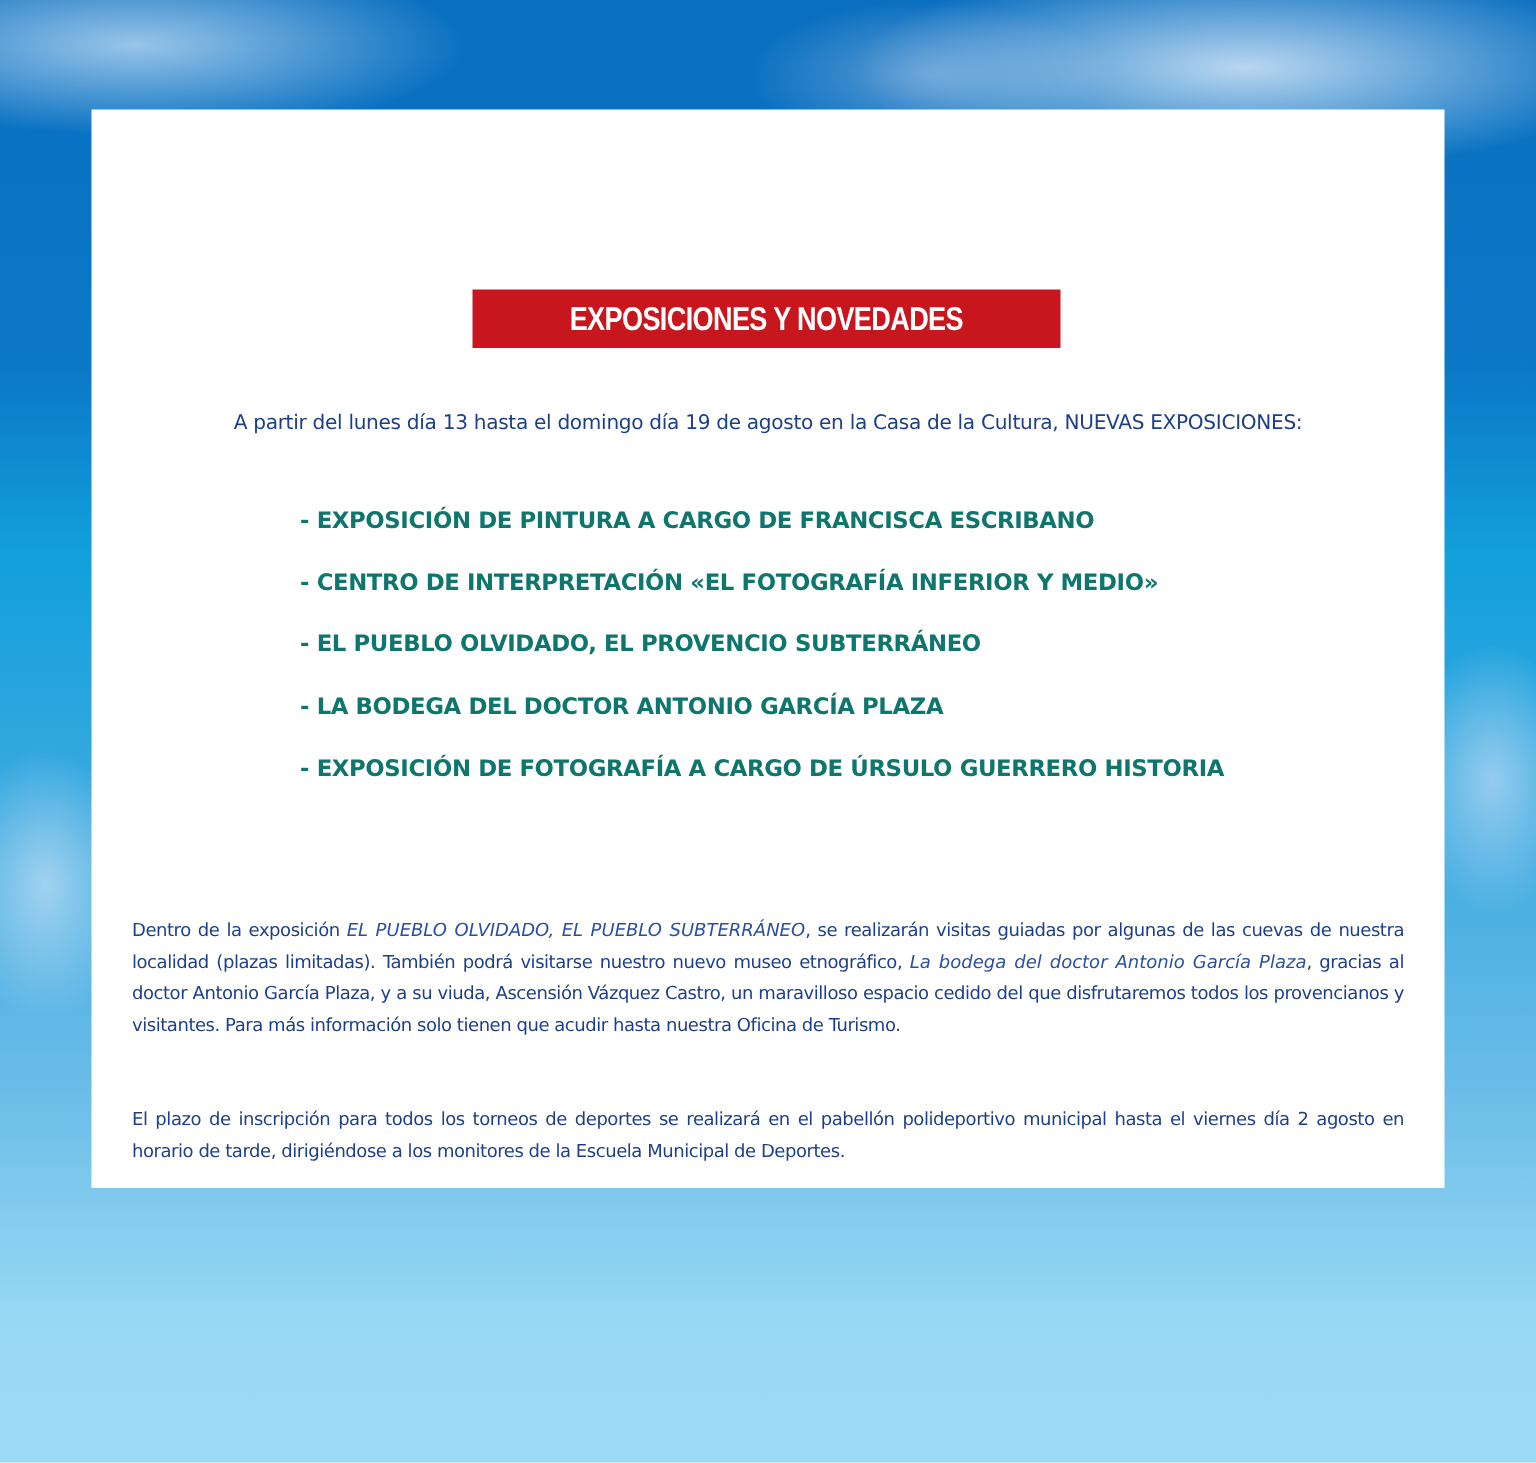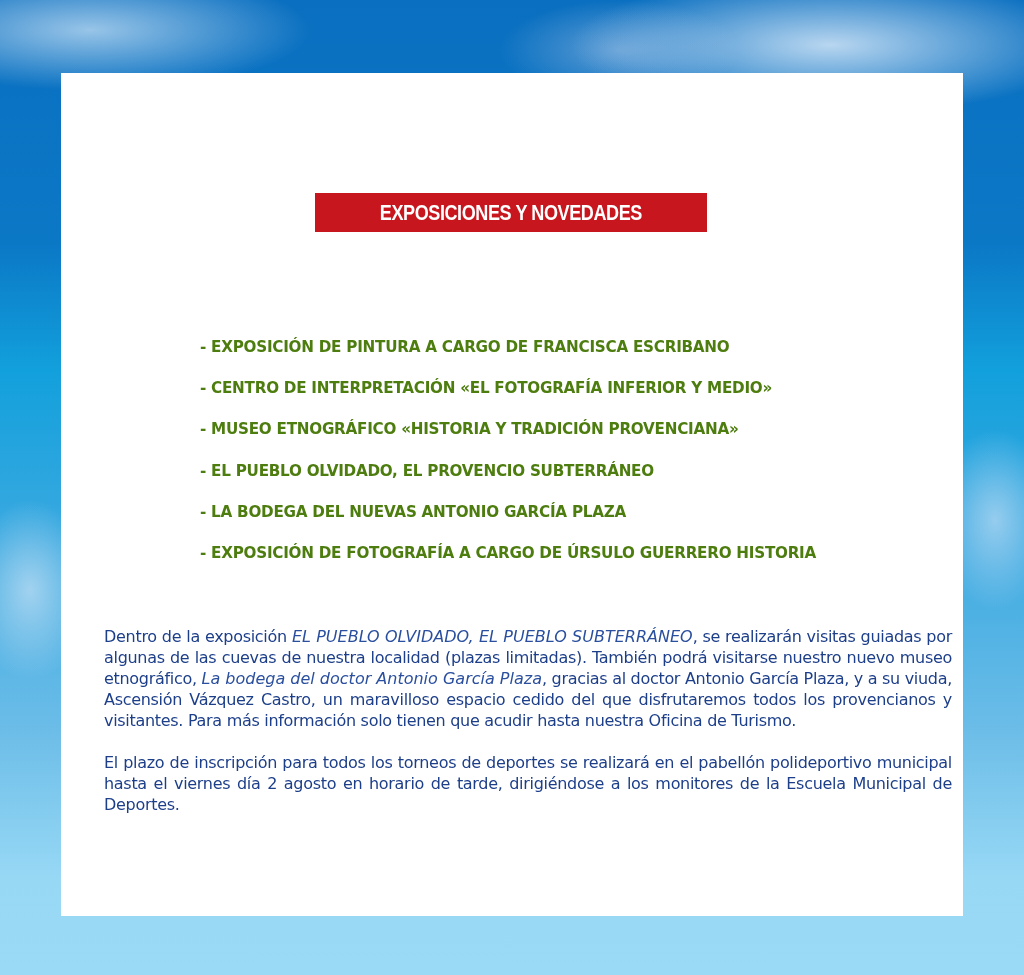--- a/index.html
+++ b/index.html
@@ -18,21 +18,21 @@
         radial-gradient(ellipse 120px 50px at 620px 50px, rgba(150,185,225,0.6), rgba(150,185,225,0) 100%),
         radial-gradient(ellipse 60px 90px at 30px 590px, rgba(200,225,245,0.7), rgba(200,225,245,0) 100%),
         radial-gradient(ellipse 60px 90px at 995px 520px, rgba(190,220,245,0.7), rgba(190,220,245,0) 100%),
         linear-gradient(to bottom, #0a6fc0 0%, #0b78c6 25%, #12a0dc 38%, #3aa9e0 55%, #6cbde8 75%, #97d8f5 90%, #9bdaf6 100%);
     }
     .panel {
       position: absolute;
       left: 61px;
       top: 73px;
       width: 902px;
-      height: 843px;
+      height: 719px;
       background: #ffffff;
     }
     .title-bar {
       position: absolute;
       left: 254px;
       top: 120px;
       width: 392px;
       height: 39px;
       background: #c8161e;
       display: flex;
@@ -62,66 +62,66 @@
     .exhibits {
       position: absolute;
       left: 139px;
       top: 264px;
       margin: 0;
       padding: 0;
       list-style: none;
     }
     .exhibit {
       height: 41.2px;
-      color: #4d7c0f;
+      color: #0f766e;
       font-family: "DejaVu Sans", sans-serif;
       font-weight: bold;
       font-size: 15.2px;
       letter-spacing: -0.25px;
       white-space: nowrap;
       line-height: 20px;
     }
     .para {
       position: absolute;
       left: 27px;
       width: 848px;
       color: #1d3f8a;
       font-family: "DejaVu Sans", sans-serif;
-      font-size: 16px;
+      font-size: 12px;
       line-height: 21px;
       letter-spacing: -0.3px;
       text-align: justify;
-      margin: 16px;
+      margin: 0;
     }
     .para .it {
       font-style: italic;
       font-weight: normal;
       color: #2a4f9e;
       letter-spacing: 0;
     }
     .para1 { top: 537px; }
     .para2 { top: 663px; }
   </style>
 </head>
 <body>
 
 <div class="page">
   <div class="panel">
 
     <div class="title-bar">
       <span class="title-text">EXPOSICIONES Y NOVEDADES</span>
     </div>
 
+    <div class="intro">A partir del lunes día 13 hasta el domingo día 19 de agosto en la Casa de la Cultura, NUEVAS EXPOSICIONES:</div>
 
     <ul class="exhibits">
       <li class="exhibit">- EXPOSICIÓN DE PINTURA A CARGO DE FRANCISCA ESCRIBANO</li>
       <li class="exhibit">- CENTRO DE INTERPRETACIÓN «EL FOTOGRAFÍA INFERIOR Y MEDIO»</li>
-      <li class="exhibit">- MUSEO ETNOGRÁFICO «HISTORIA Y TRADICIÓN PROVENCIANA»</li>
       <li class="exhibit">- EL PUEBLO OLVIDADO, EL PROVENCIO SUBTERRÁNEO</li>
-      <li class="exhibit">- LA BODEGA DEL NUEVAS ANTONIO GARCÍA PLAZA</li>
+      <li class="exhibit">- LA BODEGA DEL DOCTOR ANTONIO GARCÍA PLAZA</li>
       <li class="exhibit">- EXPOSICIÓN DE FOTOGRAFÍA A CARGO DE ÚRSULO GUERRERO HISTORIA</li>
     </ul>
 
     <p class="para para1"><span>Dentro de la exposición </span><span class="it">EL PUEBLO OLVIDADO, EL PUEBLO SUBTERRÁNEO</span><span>, se realizarán visitas guiadas por algunas de las cuevas de nuestra localidad (plazas limitadas). También podrá visitarse nuestro nuevo museo etnográfico, </span><span class="it">La bodega del doctor Antonio García Plaza</span><span>, gracias al doctor Antonio García Plaza, y a su viuda,  Ascensión Vázquez Castro, un maravilloso espacio cedido del que disfrutaremos todos los provencianos y visitantes. Para más información solo tienen que acudir hasta nuestra Oficina de Turismo.</span></p>
 
     <p class="para para2">El plazo de inscripción para todos los torneos de deportes se realizará en el pabellón polideportivo municipal hasta el viernes día 2 agosto en horario de tarde, dirigiéndose a los monitores de la Escuela Municipal de Deportes.</p>
 
   </div>
 </div>
 

